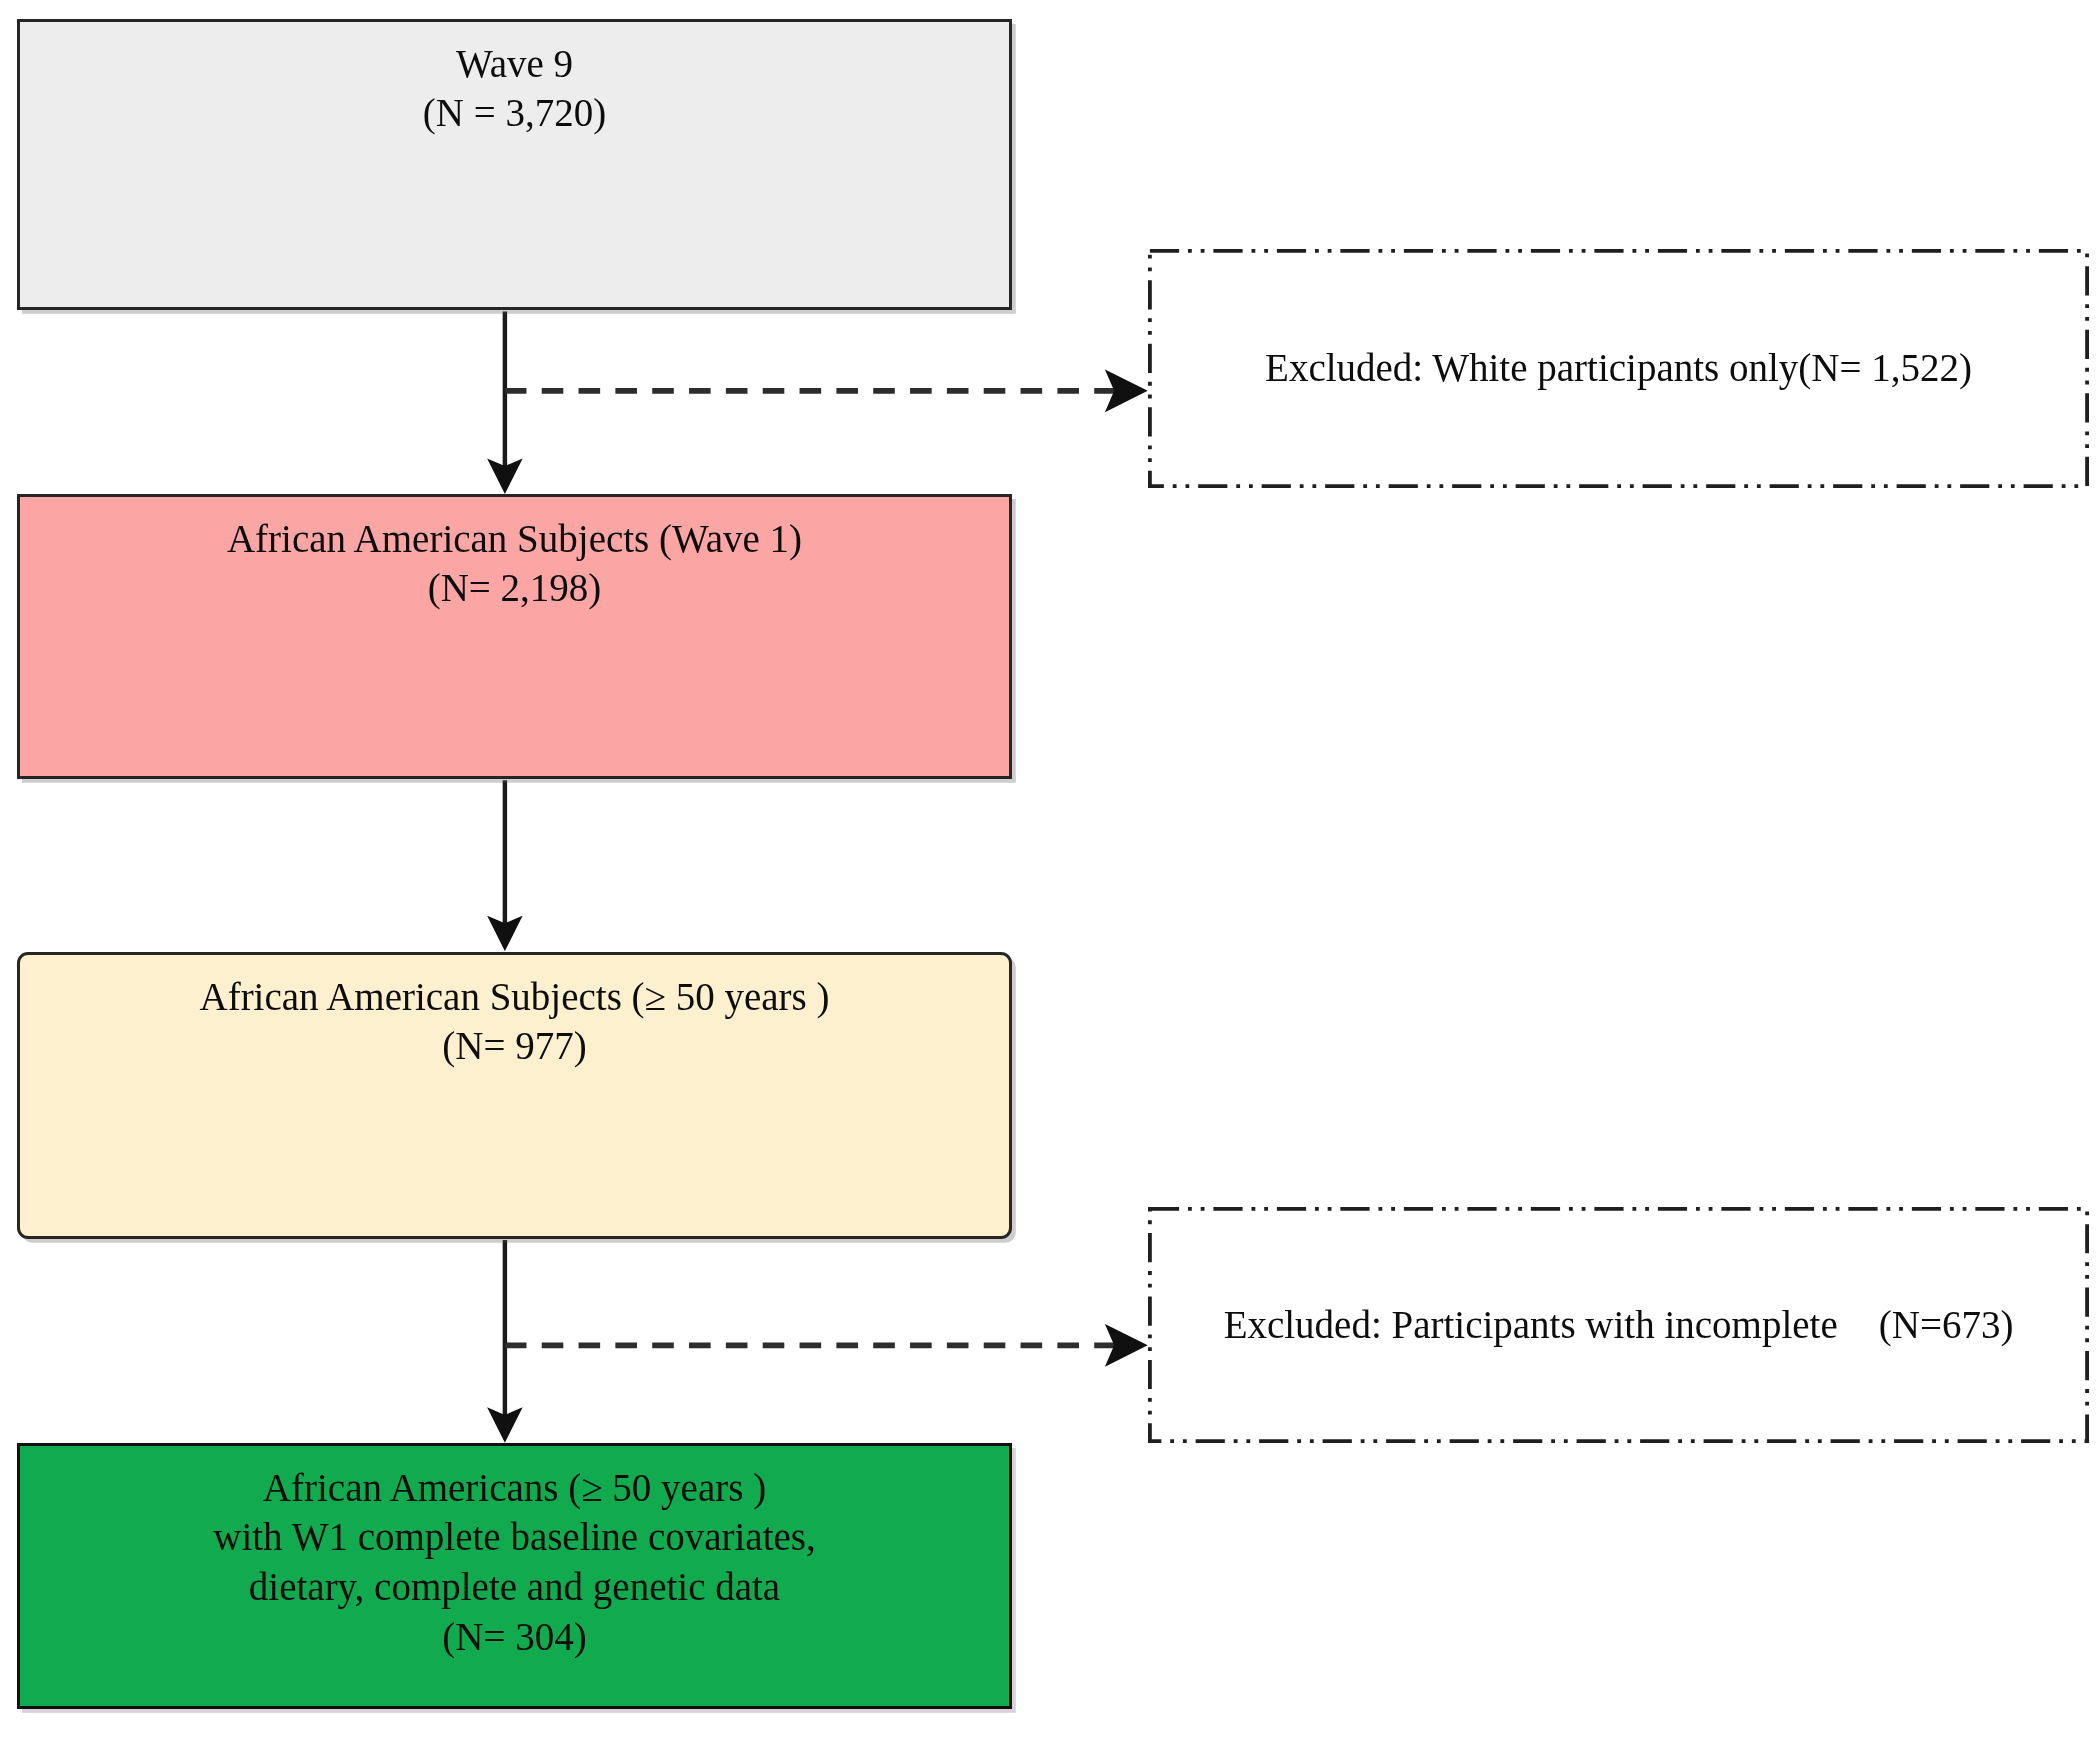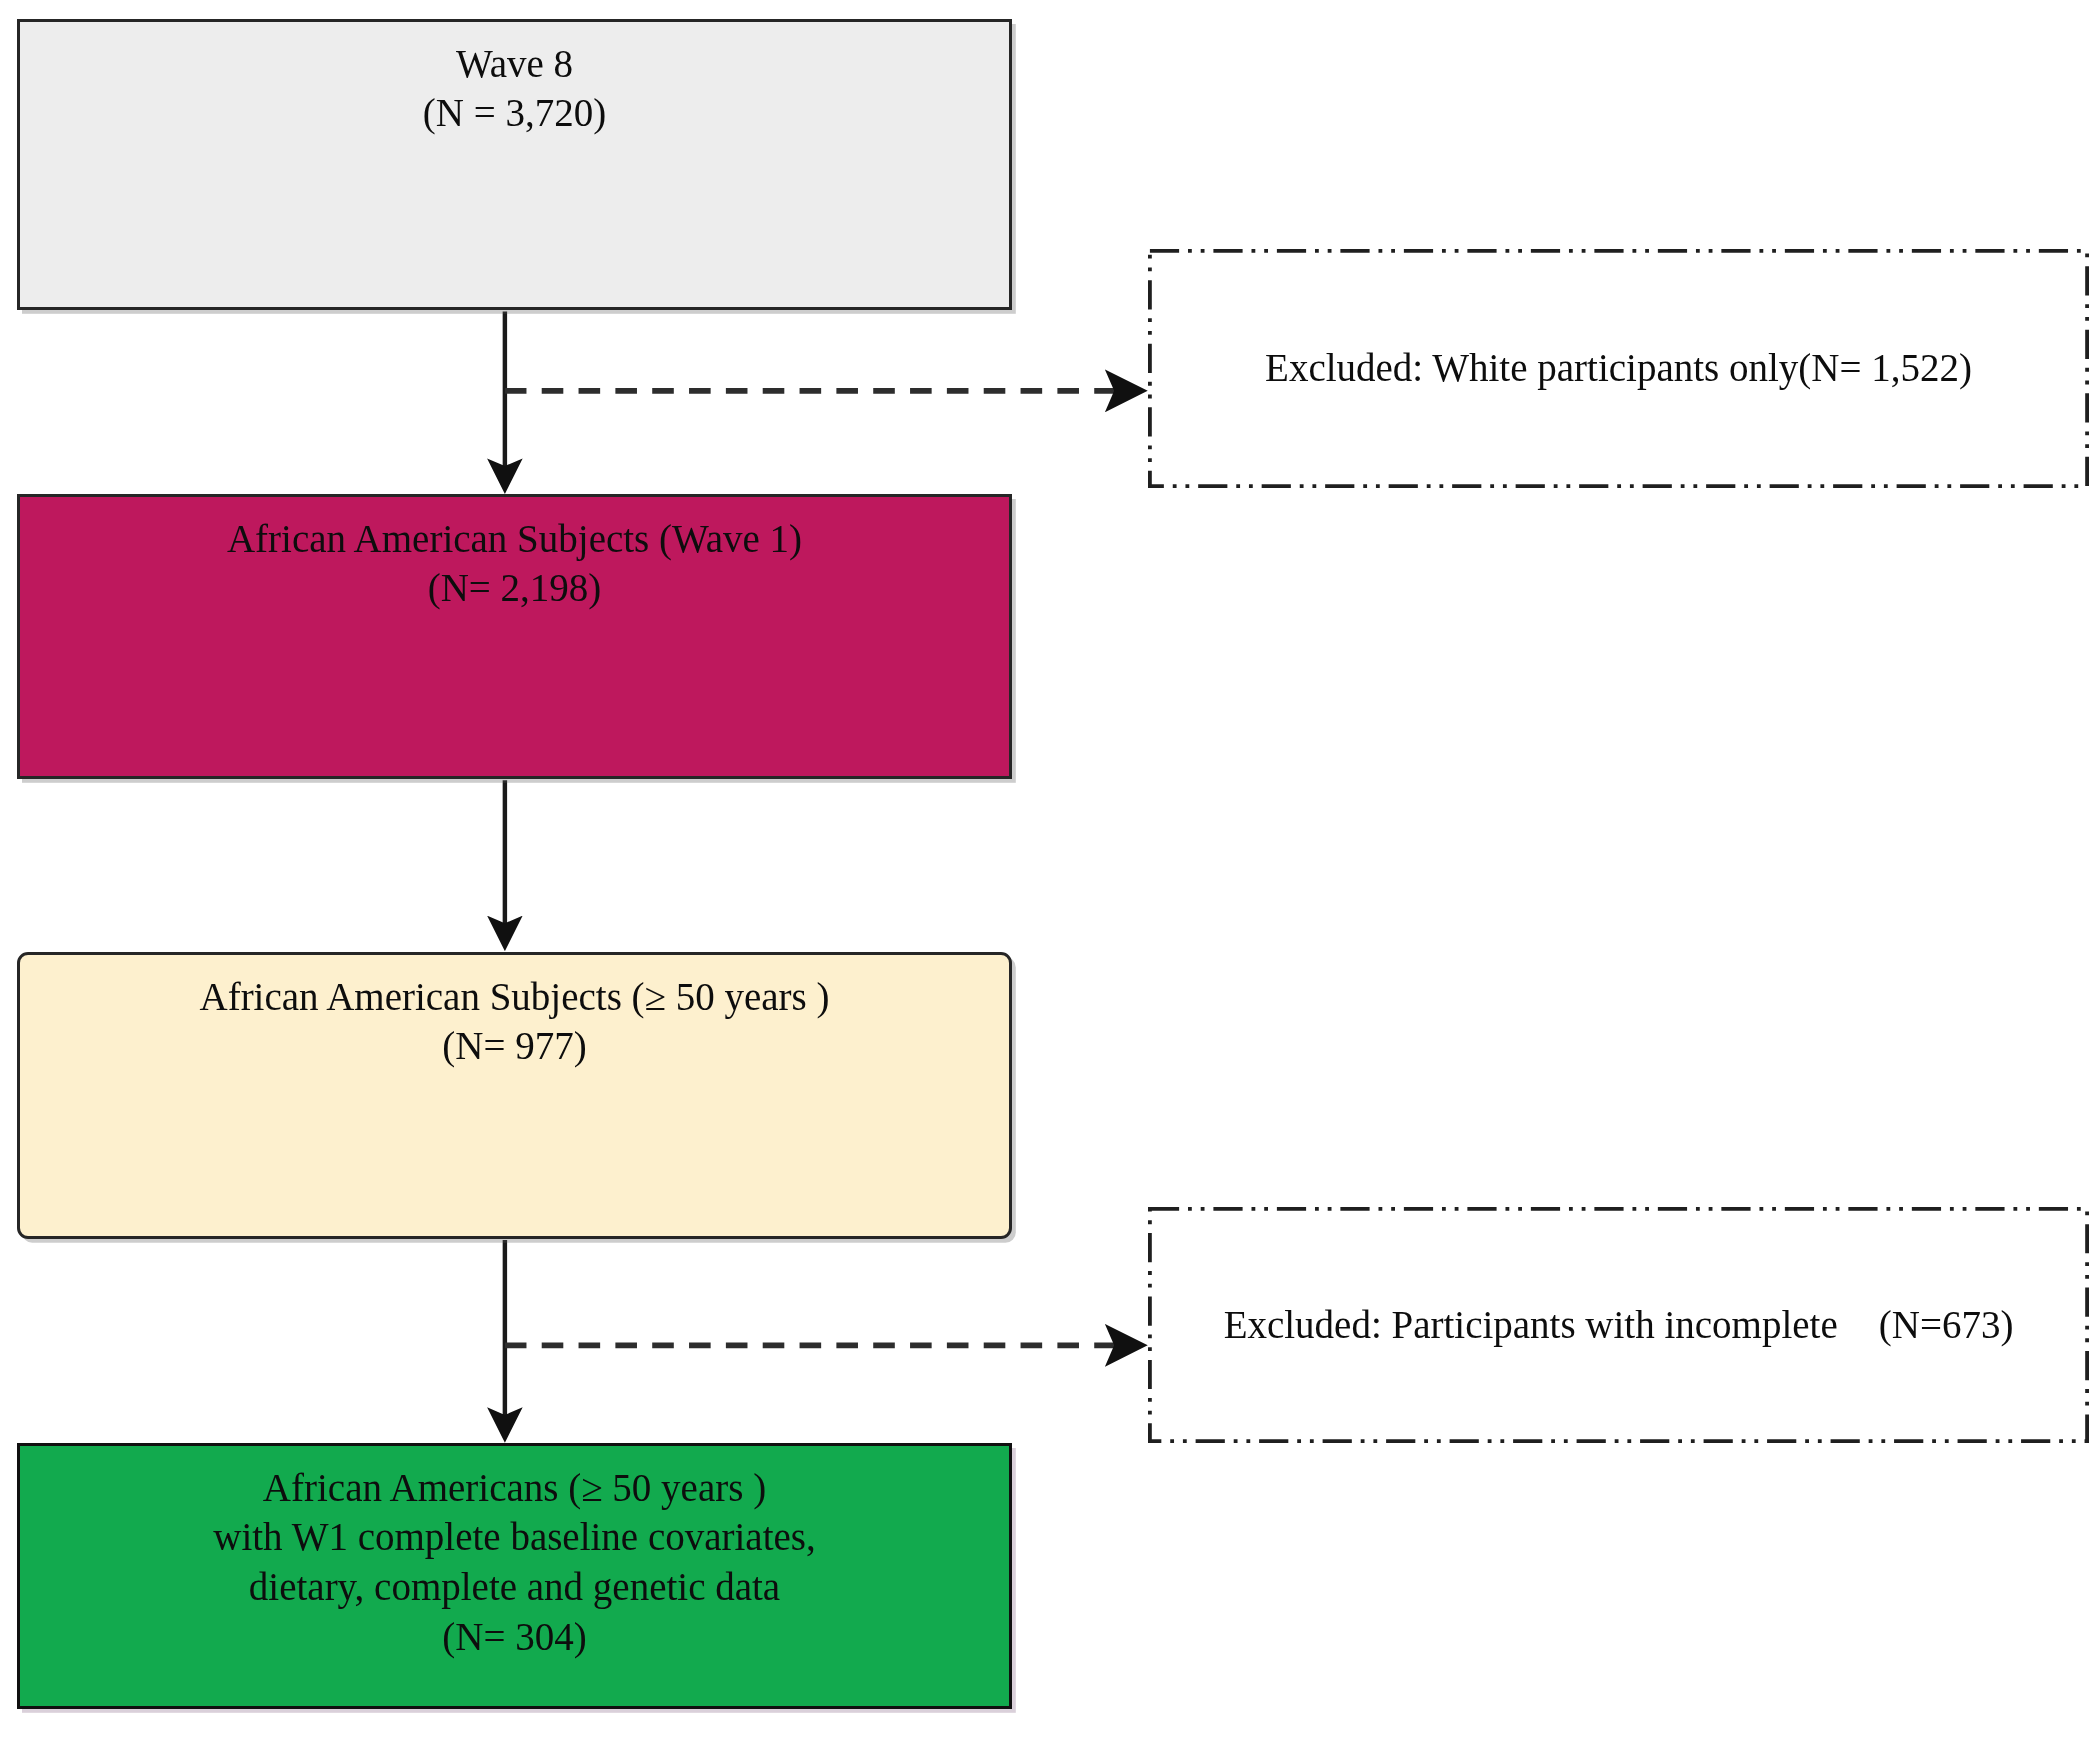--- a/index.html
+++ b/index.html
@@ -31,21 +31,21 @@
     text-align: center;
     color: #0d0d0d;
     font-size: 39px;
     line-height: 1.28;
     padding-top: 16.5px;
     box-shadow: 4.4px 4.4px 0 -0.6px rgba(90,90,90,0.30);
   }
   .node .line { display: block; white-space: nowrap; }
 
   .node-1 { left: 17px;  top: 19px;   width: 995px; height: 291px; background: #EDEDED; }
-  .node-2 { left: 17px;  top: 494px;  width: 995px; height: 285px; background: #be185d; }
+  .node-2 { left: 17px;  top: 494px;  width: 995px; height: 285px; background: #fca5a5; }
   .node-3 { left: 17px;  top: 952px; width: 995px; height: 287px; background: #FDF0CE; border-radius: 11px; }
   .node-4 { left: 17px;  top: 1443px; width: 995px; height: 266px; background: #12AA4E;
             border-color: #101010; box-shadow: 4.4px 4.4px 0 -0.6px rgba(150,120,150,0.35); }
 
   .node-2 .line, .node-3 .line, .node-4 .line { }
 
   
   .excl {
     position: absolute;
     box-sizing: border-box;
@@ -108,21 +108,21 @@
     <g>
       <line x1="795" y1="1952" x2="795" y2="2262" stroke="#1a1a1a" stroke-width="7" marker-end="url(#solidArrow)"></line>
     </g>
 
     <g>
       <line x1="795" y1="2118" x2="1796" y2="2118" stroke="#2d2d2d" stroke-width="9" stroke-dasharray="34 24" marker-end="url(#dashArrow)"></line>
     </g>
   </svg>
 
   <div class="node node-1">
-    <span class="line">Wave 8</span>
+    <span class="line">Wave 9</span>
     <span class="line">(N = 3,720)</span>
   </div>
 
   <div class="node node-2">
     <span class="line">African American Subjects (Wave 1)</span>
     <span class="line">(N= 2,198)</span>
   </div>
 
   <div class="node node-3">
     <span class="line">African American Subjects (≥ 50 years )</span>

